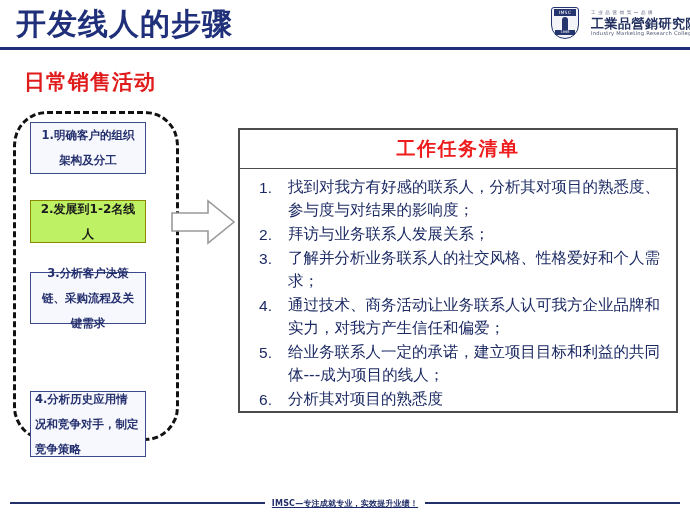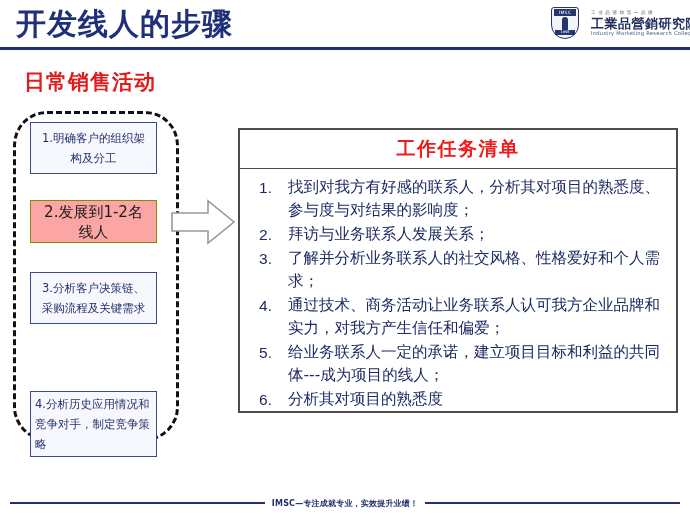--- a/index.html
+++ b/index.html
@@ -146,41 +146,41 @@
     width: 166px;
     height: 330px;
     border: 3.5px dashed #111111;
     border-radius: 34px;
     box-sizing: border-box;
   }
 
   .flow-box {
     position: absolute;
     left: 30px;
-    width: 127px;
+    width: 116px;
     box-sizing: border-box;
     border: 1px solid #3a4a8a;
     background: #f7f8fd;
     color: #242f6e;
     font-size: 11.5px;
-    font-weight: normal;
-    line-height: 20px;
+    font-weight: bold;
+    line-height: 25px;
     padding: 5px 6px;
     display: flex;
     align-items: center;
     justify-content: center;
     text-align: center;
   }
   #flow-box-1 { top: 122px; height: 52px; }
   #flow-box-2 {
     top: 200px; height: 43px;
-    background: #fca5a5;
+    background: #bef264;
     border: 1px solid #8a8a00;
     color: #1b1b1b;
-    font-size: 15px;
+    font-size: 12px;
   }
   #flow-box-3 { top: 272px; height: 52px; }
   #flow-box-4 {
     top: 347px; height: 66px;
     text-align: left;
     justify-content: flex-start;
     padding-left: 4px;
     margin-top: 44px;
   }
 
@@ -244,20 +244,21 @@
   #footer {
     position: absolute;
     left: 0;
     top: 495px;
     width: 690px;
     height: 16px;
     display: flex;
     align-items: center;
     justify-content: center;
     gap: 7px;
+    text-decoration: underline;
   }
   #footer .rule {
     height: 2px;
     background: #23306a;
     flex: none;
   }
   #footer-left-rule  { width: 255px; }
   #footer-right-rule { width: 255px; }
   #footer-text {
     font-size: 8px;

